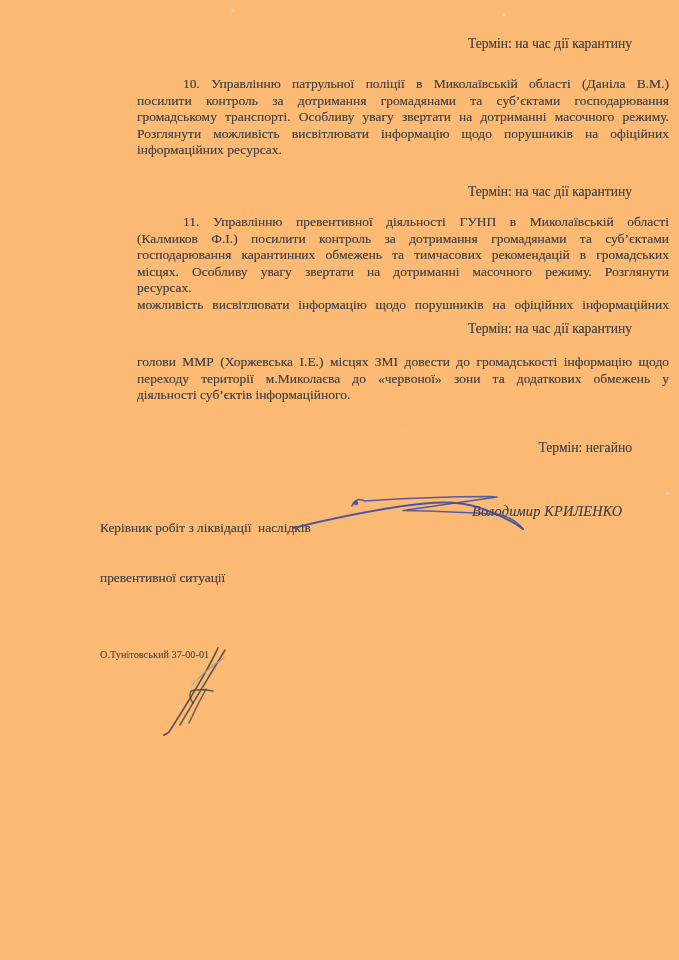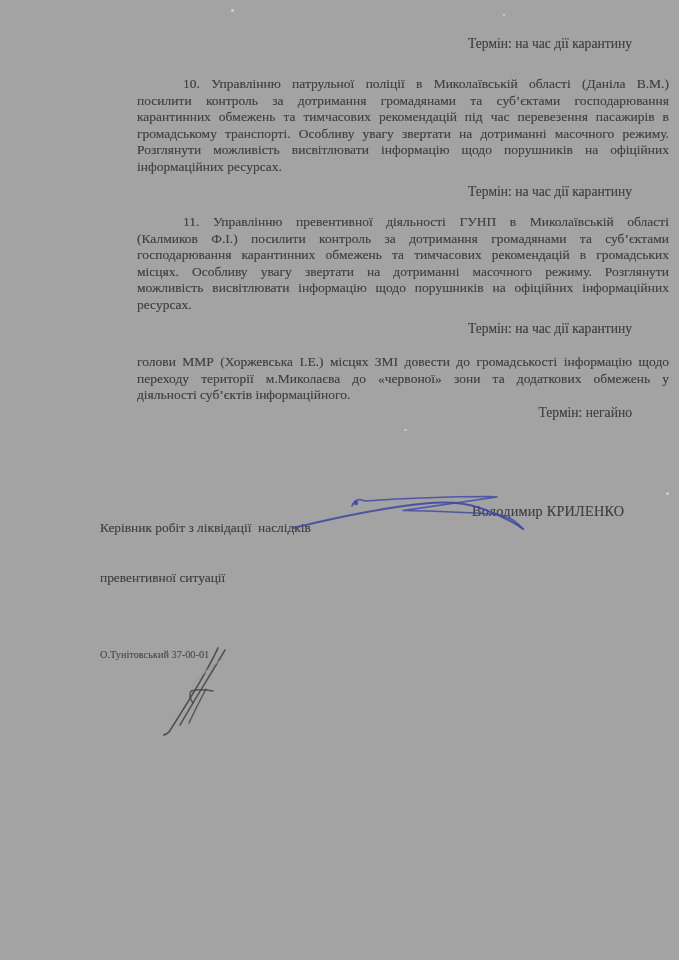--- a/index.html
+++ b/index.html
@@ -1,19 +1,19 @@
 <!DOCTYPE html>
 <html><head>
 <meta charset="utf-8">
 <style>
   html,body{margin:0;padding:0;background:#ffffff;}
   .page{
     position:relative;
     width:679px;height:960px;
-    background:#a3a3a3;
+    background:#fdba74;
     overflow:hidden;
     font-family:"Liberation Serif","DejaVu Serif",serif;
     color:#414144;
   }
   .content{position:absolute;left:100px;top:0;width:532px;height:960px;}
   .abs{position:absolute;left:0;width:532px;}
   .term{
     font-size:13.6px;line-height:16px;height:16px;
     text-align:right;
     text-shadow:0 0 .5px rgba(70,70,75,.5);
@@ -31,20 +31,21 @@
   .sig-role{
     font-size:13.4px;line-height:16.8px;
     white-space:pre;
     text-shadow:0 0 .5px rgba(70,70,75,.5);
   }
   .sig-name{
     position:absolute;
     font-size:14.3px;line-height:16px;
     letter-spacing:.2px;white-space:nowrap;
     text-shadow:0 0 .5px rgba(70,70,75,.5);
+    font-style:italic;
   }
   .footer-ref{
     font-size:10.3px;line-height:12px;
     color:#4c4c50;white-space:nowrap;
     text-shadow:0 0 .4px rgba(70,70,75,.45);
   }
   .ink-svg{position:absolute;left:288px;top:486px;pointer-events:none;}
   .pencil-svg{position:absolute;left:156px;top:638px;pointer-events:none;}
   .speck{position:absolute;border-radius:50%;}
   .speck.s1{left:231px;top:9px;width:3px;height:3px;background:#cfcfcf;}
@@ -57,46 +58,45 @@
 
 <div class="page">
 
   <div class="content">
 
     <div class="abs term" style="top:36px">Термін: на час дії карантину</div>
 
     <div class="abs para" style="top:76px">
       <div class="line first">10. Управлінню патрульної поліції в Миколаївській області (Даніла В.М.)</div>
       <div class="line">посилити контроль за дотримання громадянами та суб’єктами господарювання</div>
-      <div class="line">карантинних обмежень та тимчасових рекомендацій під час перевезення пасажирів в</div>
       <div class="line">громадському транспорті. Особливу увагу звертати на дотриманні масочного режиму.</div>
       <div class="line">Розглянути можливість висвітлювати інформацію щодо порушників на офіційних</div>
       <div class="line last">інформаційних ресурсах.</div>
     </div>
 
     <div class="abs term" style="top:184px">Термін: на час дії карантину</div>
 
     <div class="abs para" style="top:214px">
       <div class="line first">11. Управлінню превентивної діяльності ГУНП в Миколаївській області</div>
       <div class="line">(Калмиков Ф.І.) посилити контроль за дотримання громадянами та суб’єктами</div>
       <div class="line">господарювання карантинних обмежень та тимчасових рекомендацій в громадських</div>
       <div class="line">місцях. Особливу увагу звертати на дотриманні масочного режиму. Розглянути</div>
+      <div class="line last">ресурсах.</div>
       <div class="line">можливість висвітлювати інформацію щодо порушників на офіційних інформаційних</div>
-      <div class="line last">ресурсах.</div>
     </div>
 
     <div class="abs term" style="top:321px">Термін: на час дії карантину</div>
 
     <div class="abs para" style="top:354px">
       <div class="line">голови ММР (Хоржевська І.Е.) місцях ЗМІ довести до громадськості інформацію щодо</div>
       <div class="line">переходу території м.Миколаєва до «червоної» зони  та додаткових обмежень у</div>
       <div class="line last">діяльності суб’єктів інформаційного.</div>
     </div>
 
-    <div class="abs term" style="top:405px">Термін: негайно</div>
+    <div class="abs term" style="top:440px">Термін: негайно</div>
 
     <div class="abs sig-role" style="top:486px">
       <div>Керівник робіт з ліквідації  наслідків</div>
       <div>превентивної ситуації</div>
     </div>
 
     <div class="sig-name" style="left:372px;top:503px">Володимир КРИЛЕНКО</div>
 
     <div class="abs footer-ref" style="top:649px">О.Тунітовський 37-00-01</div>
   </div>

